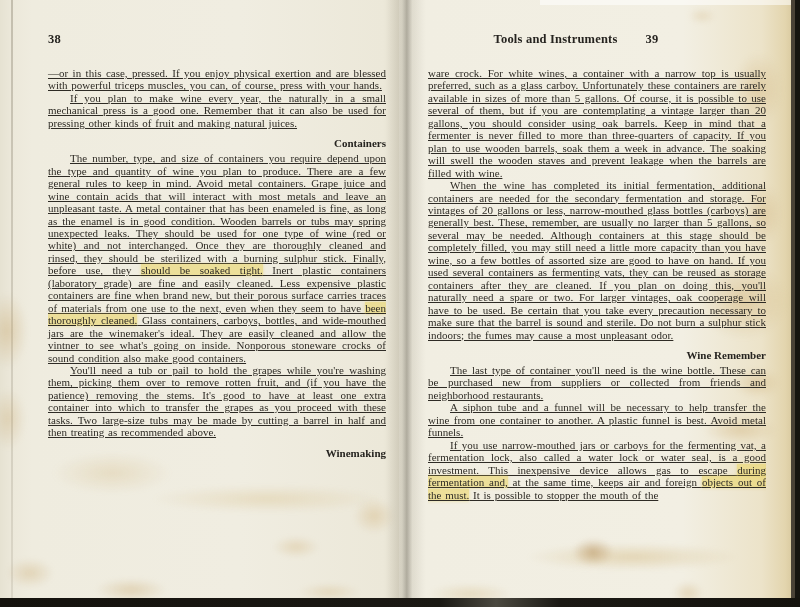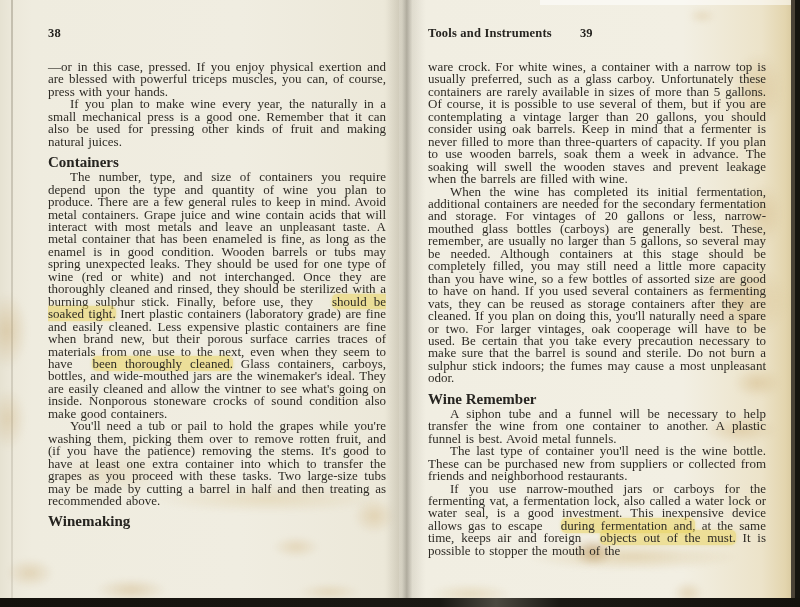--- a/index.html
+++ b/index.html
@@ -30,32 +30,32 @@
   .left-edge-crease{position:absolute;left:11px;top:0;width:2px;height:600px;
     background:linear-gradient(180deg,rgba(120,112,92,.35),rgba(120,112,92,.15));}
   .gutter-shadow{position:absolute;left:386px;top:0;width:40px;height:600px;pointer-events:none;
     background:linear-gradient(90deg,rgba(96,90,74,0) 0%,rgba(96,90,74,.16) 40%,rgba(60,55,42,.34) 52%,rgba(96,90,74,.10) 66%,rgba(96,90,74,0) 100%);}
   .right-page-edge{position:absolute;left:791px;top:0;width:4px;height:600px;background:#4a4236;}
   .top-sheen{position:absolute;left:540px;top:0;width:253px;height:5px;background:rgba(255,255,255,.55);}
   .bottom-band{position:absolute;left:0;bottom:0;width:800px;height:9px;
     background:linear-gradient(90deg,#14120d 0%,#1b1914 55%,#4b4940 62%,#1b1914 70%,#14120d 100%);}
 
   
-  .text-col{position:absolute;top:26px;width:338px;color:var(--ink);}
+  .text-col{position:absolute;top:32px;width:338px;color:var(--ink);}
   .text-col.left{left:48px;}
   .text-col.right{left:428px;}
   .running-head{display:flex;align-items:baseline;font-weight:bold;font-size:12.5px;
     letter-spacing:.2px;margin-bottom:20px;color:#262420;}
   .running-head.left-head{justify-content:flex-start;gap:34px;}
-  .running-head.right-head{justify-content:flex-start;gap:28px;padding-right:42px;}
-  .body-text p{margin:0;text-align:justify;font-size:13px;line-height:12.45px;
-    word-spacing:1px;}
+  .running-head.right-head{justify-content:center;gap:28px;padding-right:42px;}
+  .body-text p{margin:0;text-align:justify;font-size:11px;line-height:12.45px;
+    word-spacing:1px;text-decoration:underline;}
   .body-text p.indent{text-indent:22px;}
-  .body-text h3{font-size:15px;line-height:12px;margin:8px 0 3px 0;font-weight:bold;color:#262420;}
-  .hl{background:rgba(233,212,95,.55);box-shadow:0 0 3px rgba(233,212,95,.5);border-radius:5px;margin-left:12px;}
+  .body-text h3{font-size:11px;line-height:12px;margin:8px 0 3px 0;font-weight:bold;color:#262420;text-align:right;}
+  .hl{background:rgba(233,212,95,.55);box-shadow:0 0 3px rgba(233,212,95,.5);border-radius:0;}
 
   
   .stain{position:absolute;border-radius:50%;filter:blur(2.5px);pointer-events:none;}
   .s1{left:-14px;top:293px;width:42px;height:76px;background:radial-gradient(ellipse,rgba(193,155,88,.34),rgba(193,155,88,0) 70%);}
   .s2{left:-10px;top:388px;width:36px;height:62px;background:radial-gradient(ellipse,rgba(193,155,88,.28),rgba(193,155,88,0) 70%);}
   .s3{left:6px;top:558px;width:48px;height:30px;background:radial-gradient(ellipse,rgba(193,155,88,.30),rgba(193,155,88,0) 70%);}
   .s4{left:95px;top:578px;width:72px;height:24px;background:radial-gradient(ellipse,rgba(193,155,88,.32),rgba(193,155,88,0) 70%);}
   .s5{left:52px;top:452px;width:120px;height:42px;background:radial-gradient(ellipse,rgba(200,165,95,.22),rgba(200,165,95,0) 70%);}
   .s6{left:150px;top:485px;width:235px;height:28px;background:radial-gradient(ellipse,rgba(205,172,100,.26),rgba(205,172,100,0) 70%);}
   .s7{left:353px;top:498px;width:42px;height:36px;background:radial-gradient(ellipse,rgba(200,160,90,.30),rgba(200,160,90,0) 70%);}
@@ -119,22 +119,22 @@
 
   <div class="text-col right">
     <div class="running-head right-head">
       <span>Tools and Instruments</span>
       <span>39</span>
     </div>
     <div class="body-text">
         <p><span>ware crock. For white wines, a container with a narrow top is usually preferred, such as a glass carboy. Unfortunately these containers are rarely available in sizes of more than 5 gallons. Of course, it is possible to use several of them, but if you are contemplating a vintage larger than 20 gallons, you should consider using oak barrels. Keep in mind that a fermenter is never filled to more than three-quarters of capacity. If you plan to use wooden barrels, soak them a week in advance. The soaking will swell the wooden staves and prevent leakage when the barrels are filled with wine.</span></p>
         <p class="indent"><span>When the wine has completed its initial fermentation, additional containers are needed for the secondary fermentation and storage. For vintages of 20 gallons or less, narrow-mouthed glass bottles (carboys) are generally best. These, remember, are usually no larger than 5 gallons, so several may be needed. Although containers at this stage should be completely filled, you may still need a little more capacity than you have wine, so a few bottles of assorted size are good to have on hand. If you used several containers as fermenting vats, they can be reused as storage containers after they are cleaned. If you plan on doing this, you'll naturally need a spare or two. For larger vintages, oak cooperage will have to be used. Be certain that you take every precaution necessary to make sure that the barrel is sound and sterile. Do not burn a sulphur stick indoors; the fumes may cause a most unpleasant odor.</span></p>
         <h3><span>Wine Remember</span></h3>
+        <p class="indent"><span>The last type of container you'll need is the wine bottle. These can be purchased new from suppliers or collected from friends and neighborhood restaurants.</span></p>
         <p class="indent"><span>A siphon tube and a funnel will be necessary to help transfer the wine from one container to another. A plastic funnel is best. Avoid metal funnels.</span></p>
-        <p class="indent"><span>The last type of container you'll need is the wine bottle. These can be purchased new from suppliers or collected from friends and neighborhood restaurants.</span></p>
         <p class="indent"><span>If you use narrow-mouthed jars or carboys for the fermenting vat, a fermentation lock, also called a water lock or water seal, is a good investment. This inexpensive device allows gas to escape </span><span class="hl">during fermentation and,</span><span> at the same time, keeps air and foreign </span><span class="hl">objects out of the must.</span><span> It is possible to stopper the mouth of the</span></p>
       </div>
   </div>
 
   <div class="gutter-shadow"></div>
   <div class="right-page-edge"></div>
   <div class="bottom-band"></div>
 
 </div>
 

